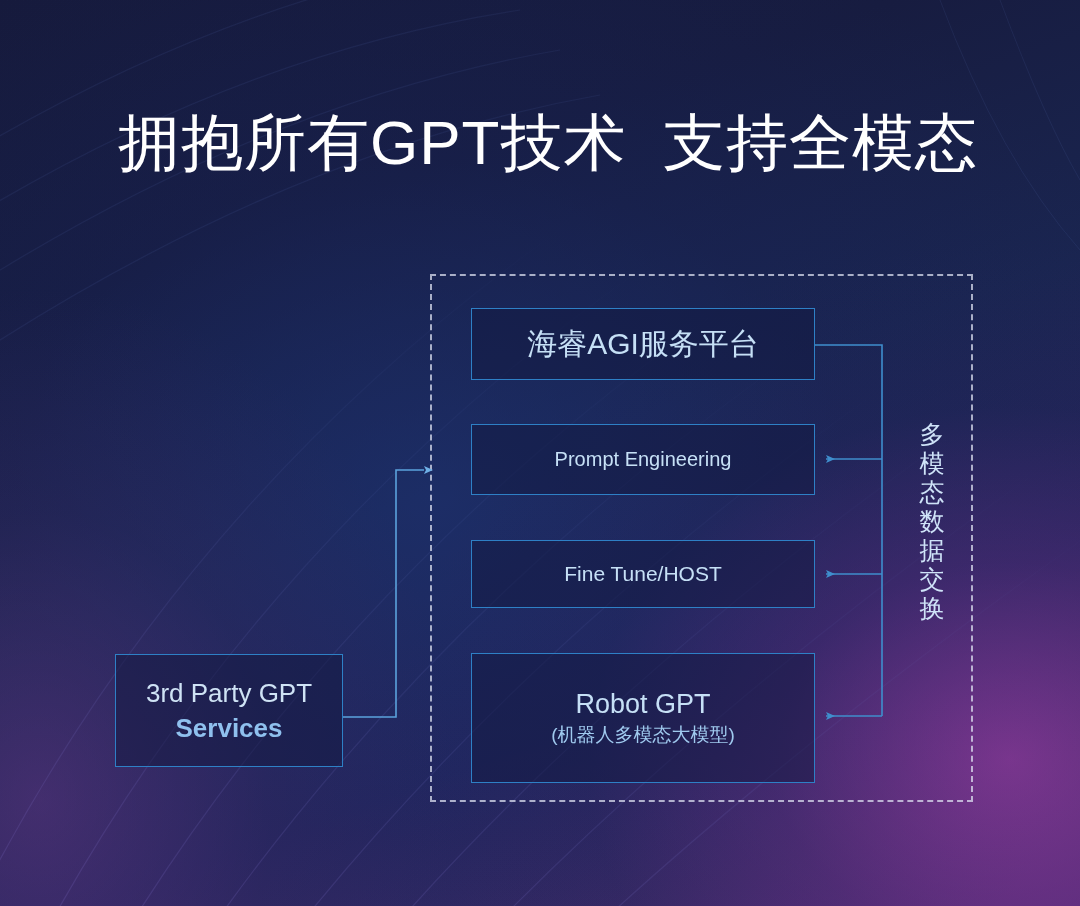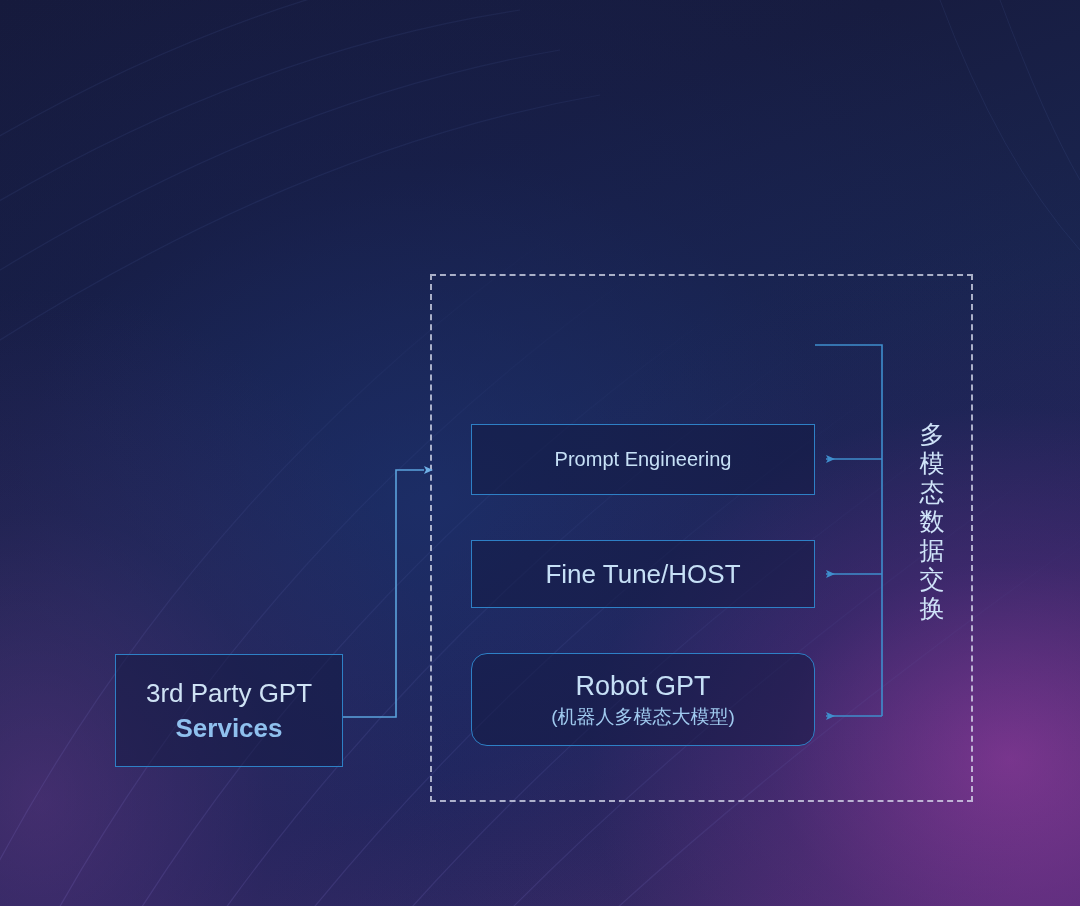--- a/index.html
+++ b/index.html
@@ -73,28 +73,27 @@
     font-size: 30px;
     color: #c6e0f6;
   }
   #node-prompt {
     left: 471px; top: 424px; width: 344px; height: 71px;
     font-size: 20px;
     color: #c6e0f6;
   }
   #node-finetune {
     left: 471px; top: 540px; width: 344px; height: 68px;
-    font-size: 26px;
+    font-size: 21px;
     color: #c6e0f6;
   }
   #node-robot {
-    left: 471px; top: 653px; width: 344px; height: 93px;
+    left: 471px; top: 653px; width: 344px; height: 130px;
     font-size: 27px;
     color: #c6e0f6;
-    border-radius: 16px;
   }
   #node-robot .l2 { font-size: 19px; color: #9fc9ee; margin-top: 3px; }
 
   #node-thirdparty {
     left: 115px; top: 654px; width: 228px; height: 113px;
     font-size: 26px;
     align-items: center;
   }
   #node-thirdparty .l1 { color: #cfe3f5; }
   #node-thirdparty .l2 { color: #8fc0ee; margin-top: 4px; font-weight: bold; }
@@ -154,20 +153,21 @@
       <path d="M 300 1040 Q 550 720 960 430"></path>
       <path d="M 380 1050 Q 630 760 1040 470"></path>
       <path d="M 460 1060 Q 710 800 1110 520"></path>
     </g>
     <g fill="none" stroke="#6c85d8" stroke-opacity="0.10" stroke-width="1">
       <path d="M 940 0 Q 1000 160 1080 250"></path>
       <path d="M 1000 0 Q 1045 120 1080 180"></path>
     </g>
   </svg>
 
+  <div class="title">拥抱所有GPT技术  支持全模态</div>
 
   <div class="dashed-zone"></div>
 
   <svg class="wires" viewBox="0 0 1080 906">
     <defs>
       <marker id="arwL" markerWidth="10" markerHeight="8" refX="9" refY="4" orient="auto" markerUnits="userSpaceOnUse">
         <path d="M 9 0 L 0 4 L 9 8 L 7 4 Z" fill="#3f8ecd"></path>
       </marker>
       <marker id="arwR" markerWidth="10" markerHeight="8" refX="1" refY="4" orient="auto" markerUnits="userSpaceOnUse">
         <path d="M 1 0 L 10 4 L 1 8 L 3 4 Z" fill="#6fb0e6"></path>
@@ -182,20 +182,23 @@
       <path d="M 882 574 L 826 574" marker-end="url(#arwL)"></path>
 
       <path d="M 882 716 L 826 716" marker-end="url(#arwL)"></path>
     </g>
 
     <g stroke="#5ba2dd" stroke-width="1.6" fill="none">
       <path d="M 343 717 L 396 717 L 396 470 L 424 470" marker-end="url(#arwR)"></path>
     </g>
   </svg>
 
+  <div class="node" id="node-platform">
+    <span class="l1">海睿AGI服务平台</span>
+  </div>
 
   <div class="node" id="node-prompt">
     <span class="l1">Prompt Engineering</span>
   </div>
 
   <div class="node" id="node-finetune">
     <span class="l1">Fine Tune/HOST</span>
   </div>
 
   <div class="node" id="node-robot">

